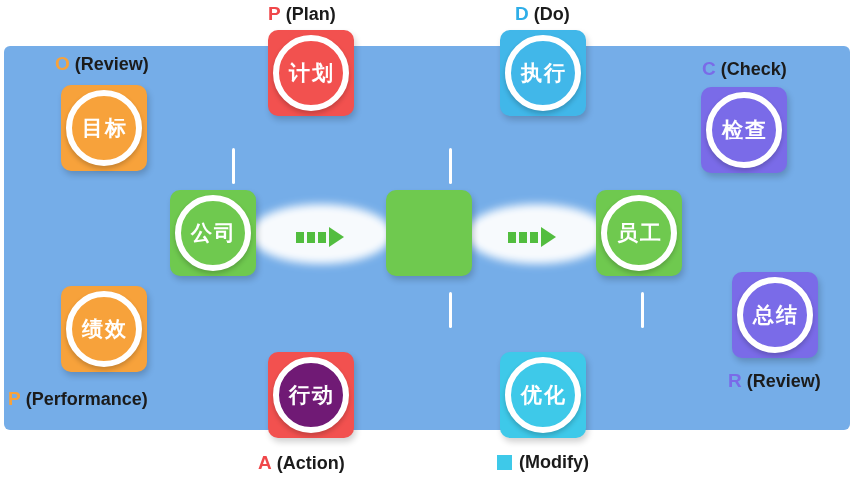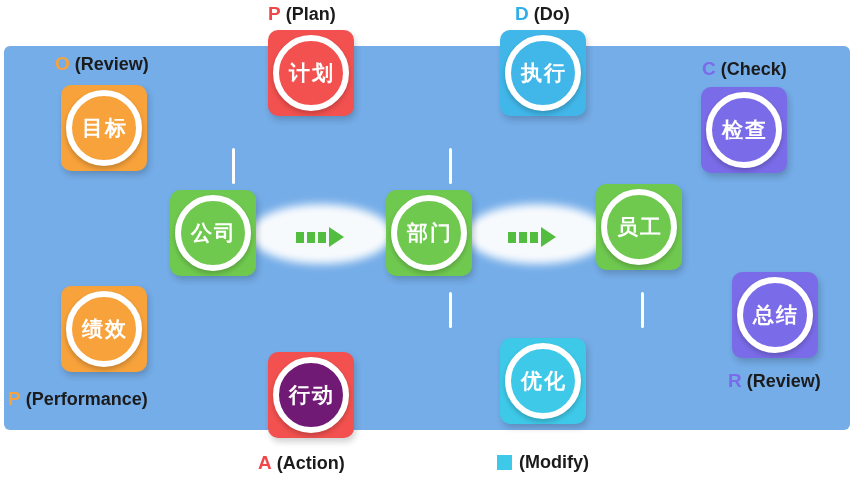--- a/index.html
+++ b/index.html
@@ -35,25 +35,25 @@
               display:flex;align-items:center;justify-content:center;
               box-shadow:0 3px 5px rgba(0,0,0,.2);}
   .node .ntext{color:#fff;font-size:21px;font-weight:bold;letter-spacing:2px;padding-left:2px;}
 
   .node-goal{left:61px;top:85px;}
   .node-plan{left:268px;top:30px;}
   .node-do{left:500px;top:30px;}
   .node-check{left:701px;top:87px;}
   .node-performance{left:61px;top:286px;}
   .node-action{left:268px;top:352px;}
-  .node-optimize{left:500px;top:338px;border-radius:21px;}
+  .node-optimize{left:500px;top:352px;border-radius:21px;}
   .node-review{left:722px;top:272px;margin-left:10px;}
   .node-company{left:170px;top:190px;border-radius:29px;}
   .node-department{left:386px;top:190px;}
-  .node-employee{left:596px;top:184px;}
+  .node-employee{left:596px;top:190px;}
 
   
   .lbl{position:absolute;font-size:18px;font-weight:bold;color:#1b1b1b;white-space:nowrap;}
   .lbl .letter{font-size:19px;}
   .lbl-object{left:55px;top:53px;}
   .lbl-plan{left:268px;top:3px;}
   .lbl-do{left:515px;top:3px;}
   .lbl-check{left:702px;top:58px;}
   .lbl-performance{left:8px;top:388px;}
   .lbl-action{left:258px;top:452px;}
@@ -147,23 +147,20 @@
 
   <div class="node node-company">
     <div class="sq" style="background: rgb(111, 201, 79);"></div>
     <div class="ring" style="background: rgb(111, 201, 79);">
       <span class="ntext">公司</span>
     </div>
   </div>
 
   <div class="node node-department">
     <div class="sq" style="background: rgb(111, 201, 79);"></div>
-    <div class="ring" style="background: rgb(111, 201, 79);">
-      <span class="ntext">部门</span>
-    </div>
   </div>
 
   <div class="node node-employee">
     <div class="sq" style="background: rgb(111, 201, 79);"></div>
     <div class="ring" style="background: rgb(111, 201, 79);">
       <span class="ntext">员工</span>
     </div>
   </div>
 
   <div class="lbl lbl-object">

